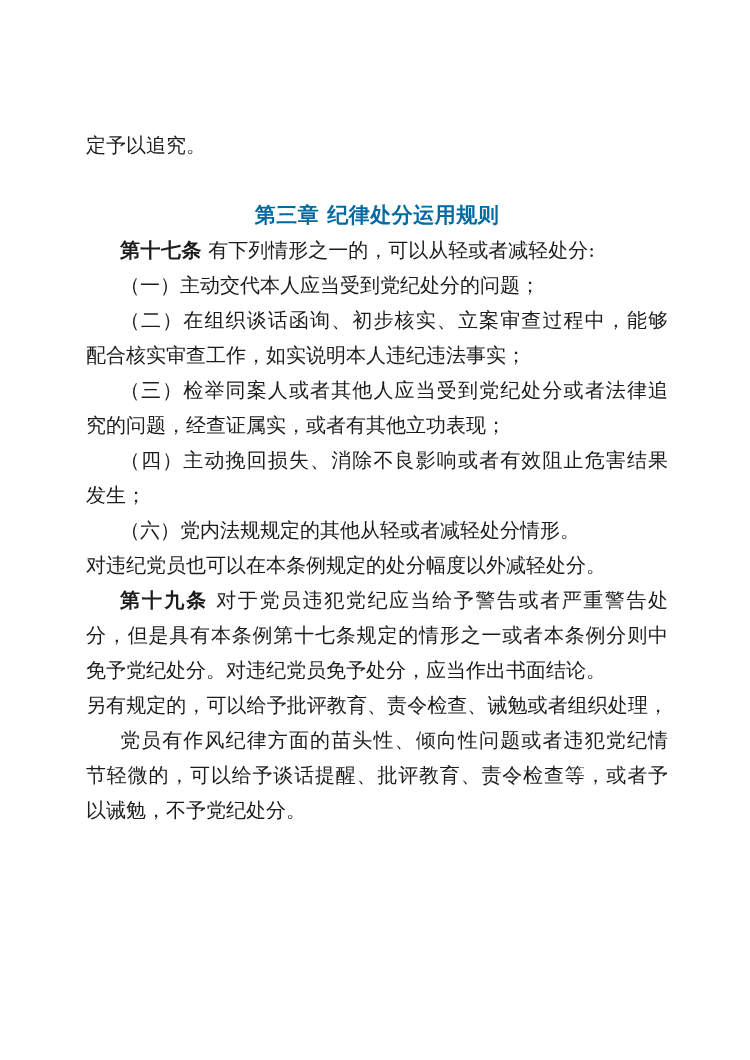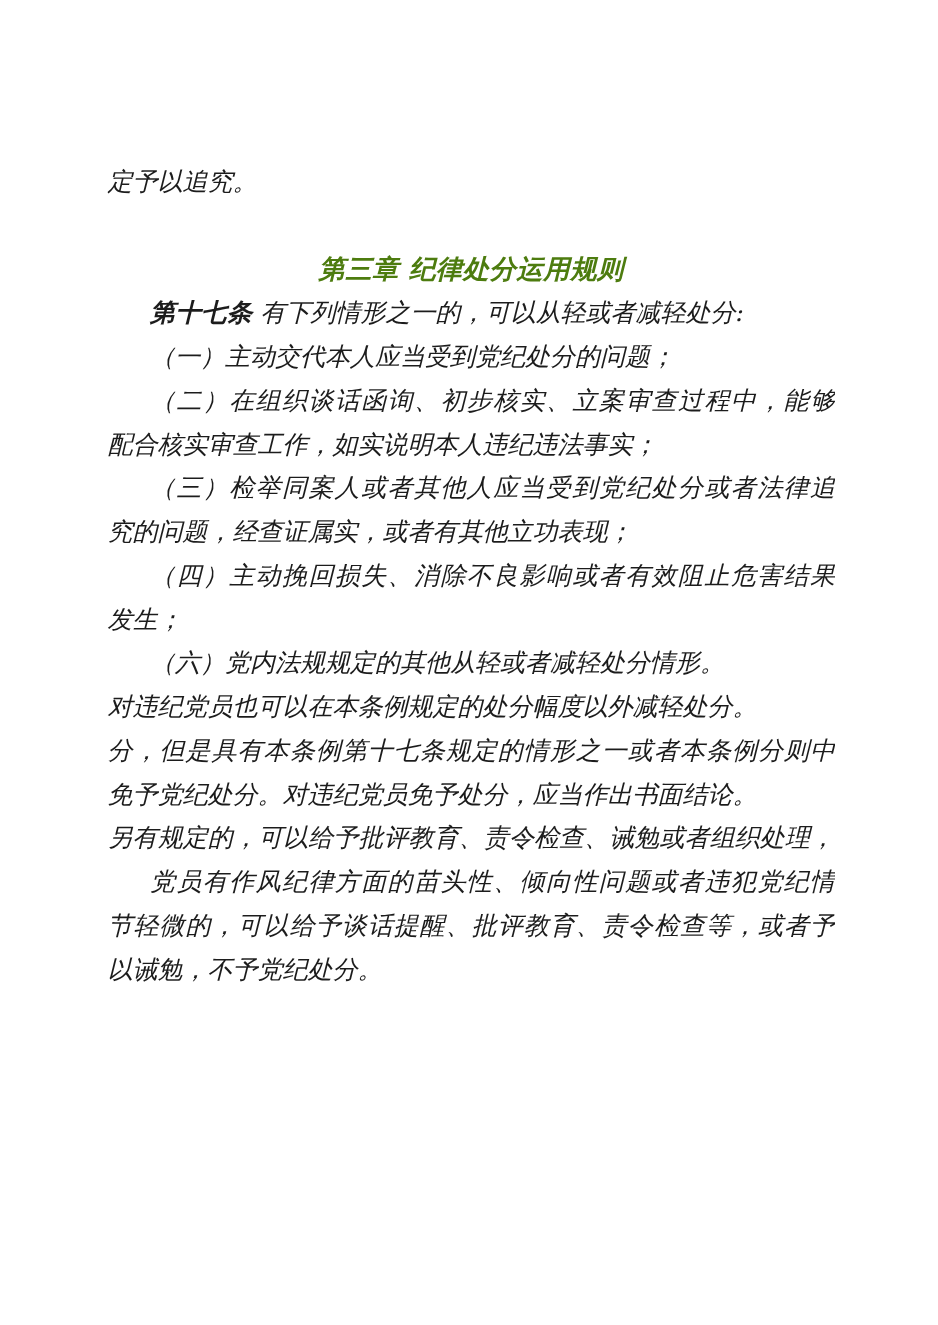--- a/index.html
+++ b/index.html
@@ -8,21 +8,20 @@
     background: #ffffff;
   }
   .doc-page {
     position: relative;
     width: 750px;
     height: 868px;
     background: #ffffff;
     overflow: hidden;
     font-family: "DejaVu Serif", "Liberation Serif", serif;
     color: #1c1c1c;
-    font-style: italic;
   }
   .content {
     position: absolute;
     left: 86px;
     top: 128px;
     width: 582px;
     font-size: 20px;
     line-height: 35px;
   }
   .line {
@@ -41,21 +40,21 @@
   }
   .chapter-heading {
     margin: 0;
     height: 35px;
     line-height: 35px;
     text-align: center;
     font-family: "DejaVu Sans", "Liberation Sans", sans-serif;
     font-weight: bold;
     font-size: 21px;
     letter-spacing: 0.5px;
-    color: #4d7c0f;
+    color: #0369a1;
   }
   .art-num {
     font-weight: bold;
     letter-spacing: 0.5px;
   }
   .page-number {
     position: absolute;
     left: 92px;
     top: 973px;
     font-size: 21px;
@@ -75,20 +74,21 @@
         <div class="line indent"><span class="art-num">第十七条</span><span class="text-run"> 有下列情形之一的，可以从轻或者减轻处分:</span></div>
         <div class="line indent"><span class="text-run">（一）主动交代本人应当受到党纪处分的问题；</span></div>
         <div class="line indent fill"><span class="text-run">（二）在组织谈话函询、初步核实、立案审查过程中，能够</span></div>
         <div class="line"><span class="text-run">配合核实审查工作，如实说明本人违纪违法事实；</span></div>
         <div class="line indent fill"><span class="text-run">（三）检举同案人或者其他人应当受到党纪处分或者法律追</span></div>
         <div class="line"><span class="text-run">究的问题，经查证属实，或者有其他立功表现；</span></div>
         <div class="line indent fill"><span class="text-run">（四）主动挽回损失、消除不良影响或者有效阻止危害结果</span></div>
         <div class="line"><span class="text-run">发生；</span></div>
         <div class="line indent"><span class="text-run">（六）党内法规规定的其他从轻或者减轻处分情形。</span></div>
         <div class="line"><span class="text-run">对违纪党员也可以在本条例规定的处分幅度以外减轻处分。</span></div>
+        <div class="line indent fill"><span class="art-num">第十九条</span><span class="text-run"> 对于党员违犯党纪应当给予警告或者严重警告处</span></div>
         <div class="line fill"><span class="text-run">分，但是具有本条例第十七条规定的情形之一或者本条例分则中</span></div>
         <div class="line"><span class="text-run">免予党纪处分。对违纪党员免予处分，应当作出书面结论。</span></div>
         <div class="line fill"><span class="text-run">另有规定的，可以给予批评教育、责令检查、诫勉或者组织处理，</span></div>
         <div class="line indent fill"><span class="text-run">党员有作风纪律方面的苗头性、倾向性问题或者违犯党纪情</span></div>
         <div class="line fill"><span class="text-run">节轻微的，可以给予谈话提醒、批评教育、责令检查等，或者予</span></div>
         <div class="line"><span class="text-run">以诫勉，不予党纪处分。</span></div>
       </div>
   </div>
   <div class="page-number">6</div>
 </div>

